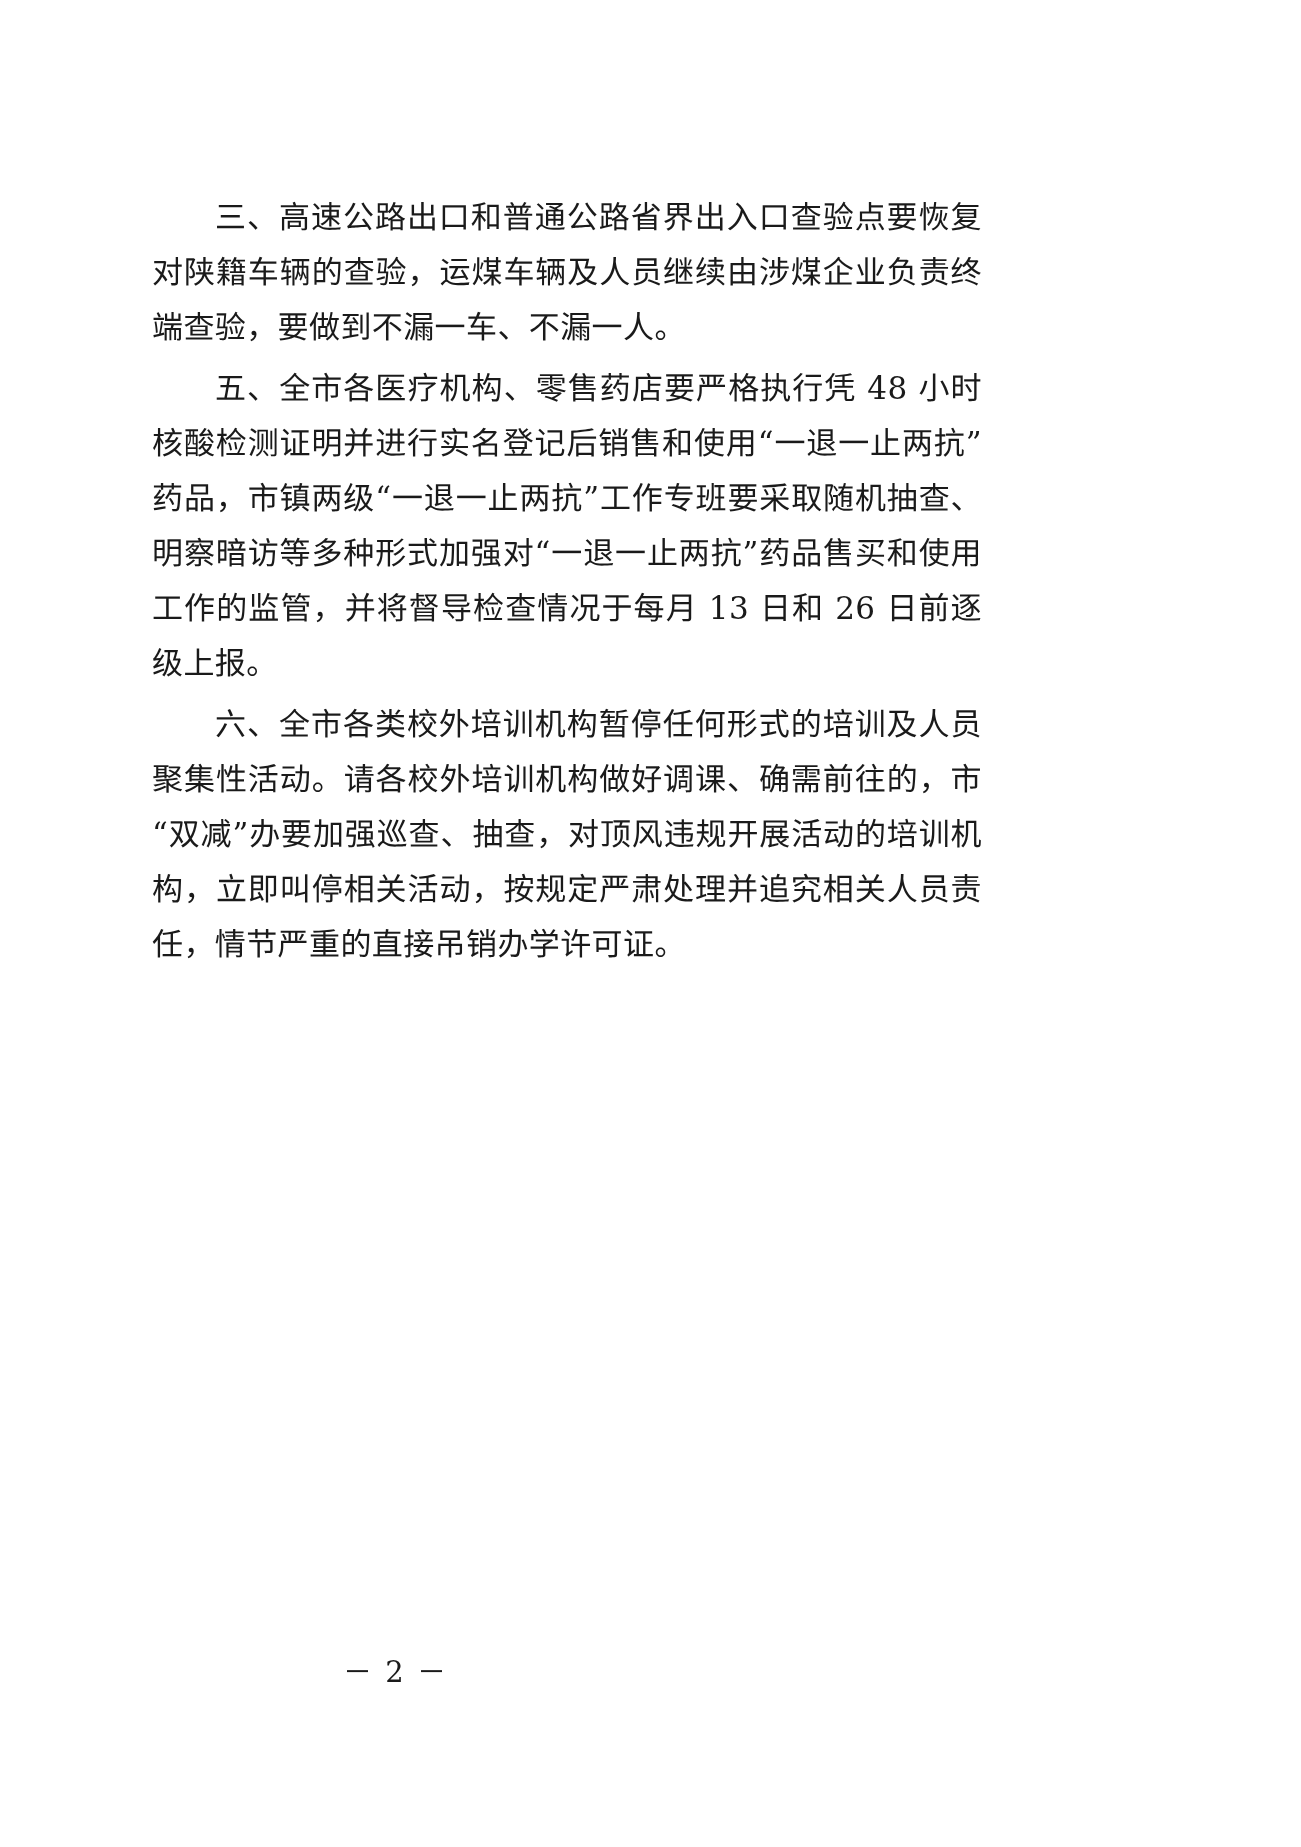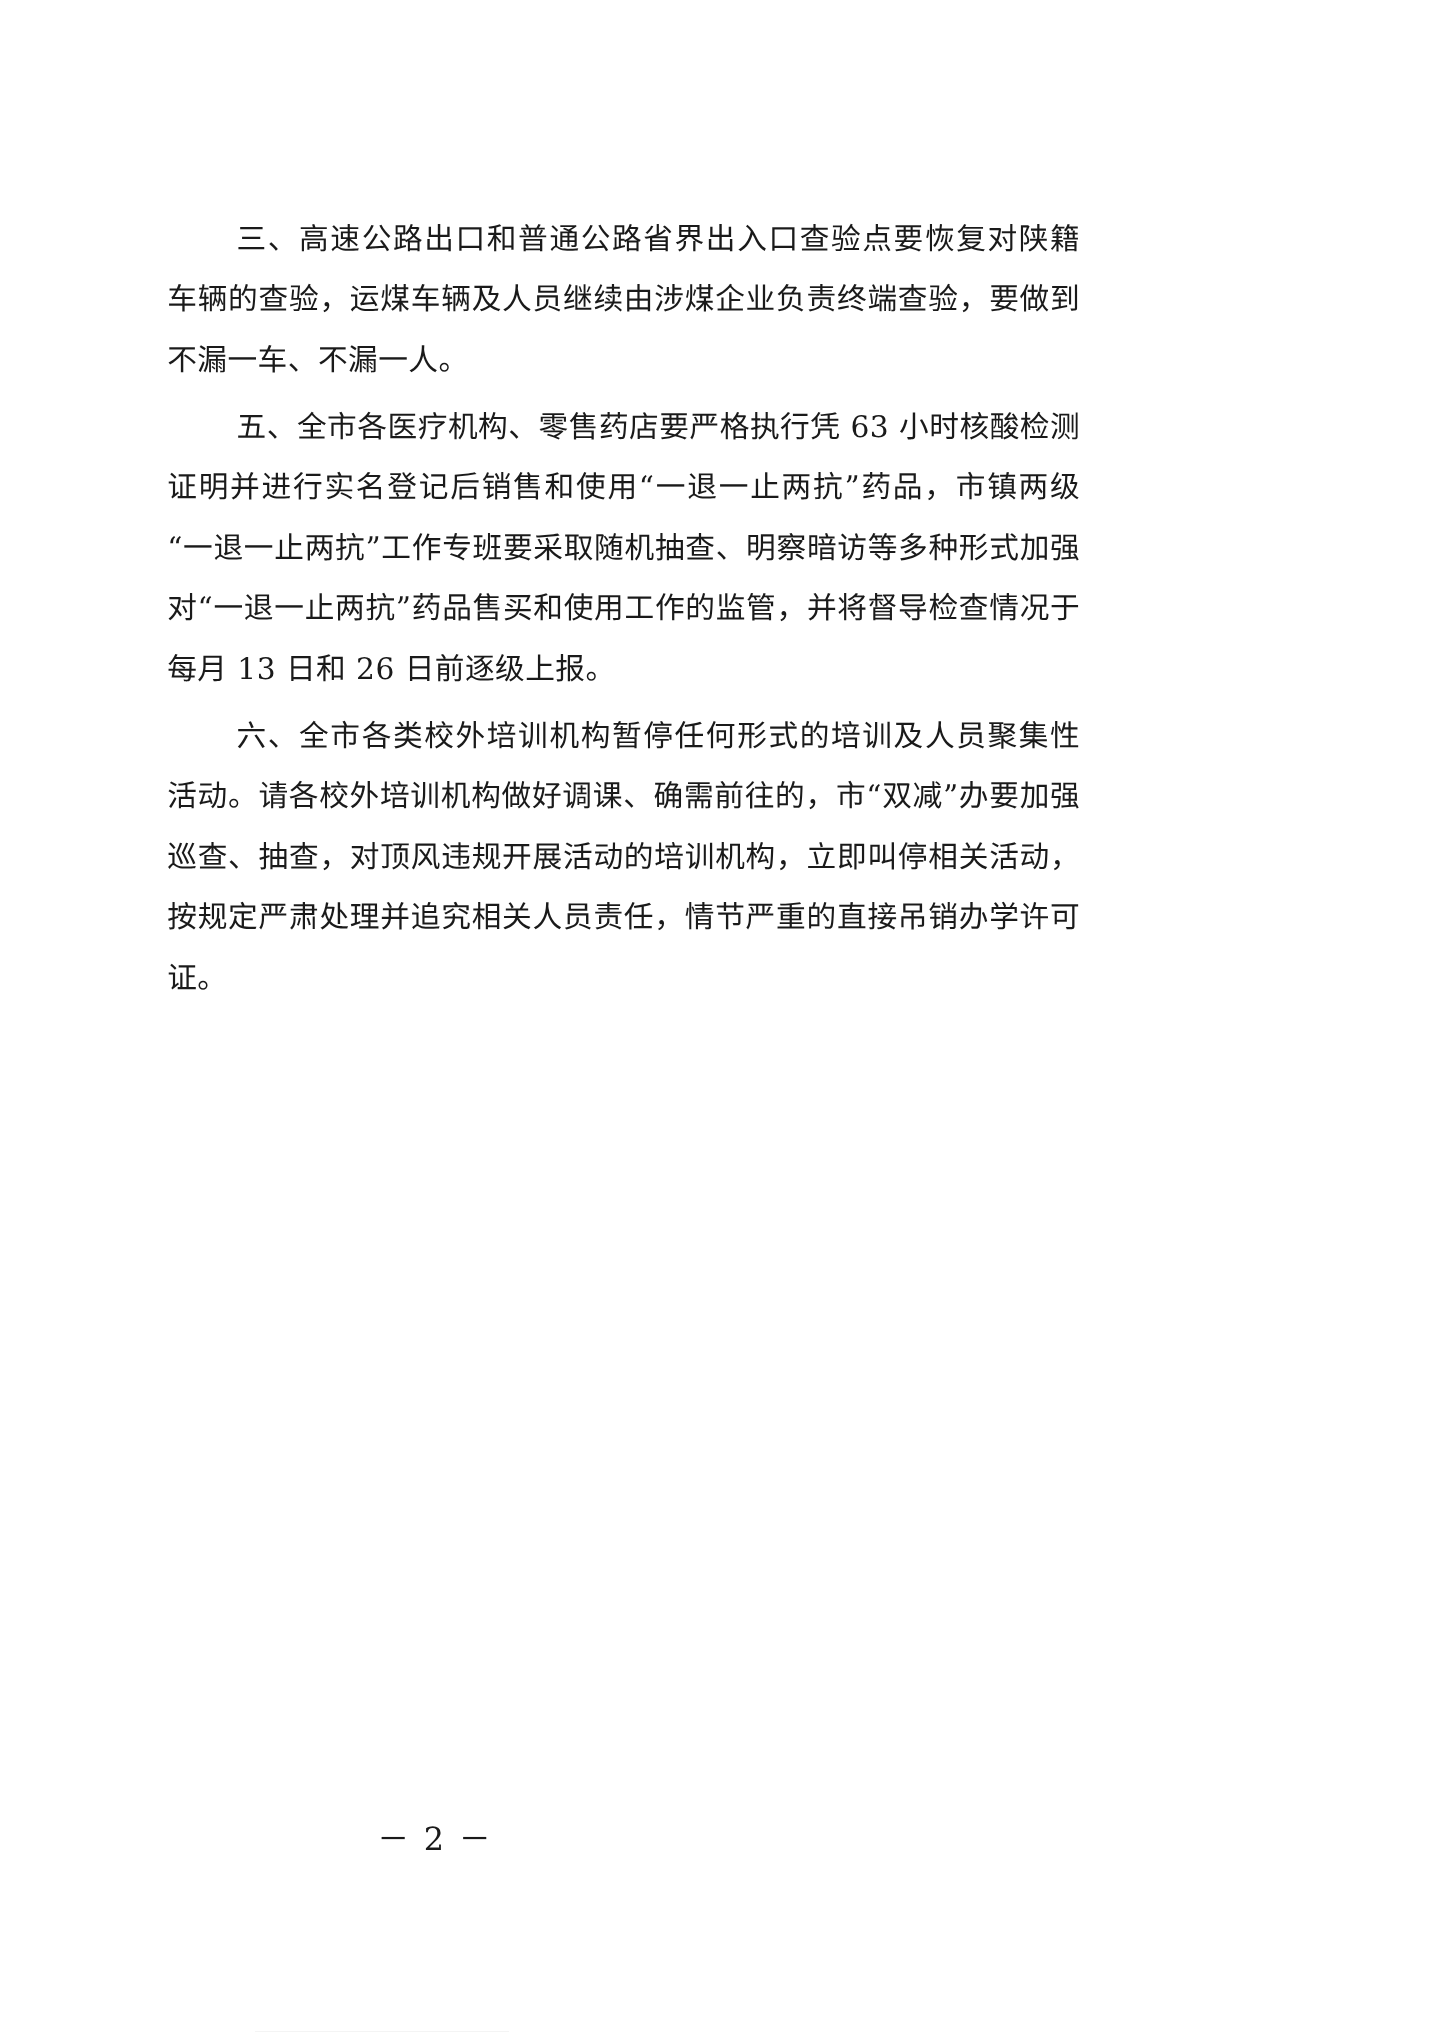--- a/index.html
+++ b/index.html
@@ -21,21 +21,21 @@
     background: #ffffff;
     box-sizing: border-box;
   }
   .page-inner {
     position: absolute;
     left: 152px;
     top: 190px;
     width: 830px;
   }
   .para {
-    font-size: 27px;
+    font-size: 31px;
     line-height: 55px;
     color: #1a1a1a;
     text-align: justify;
     text-justify: inter-ideograph;
     margin: 0 0 6px 0;
     letter-spacing: 0.4px;
     font-family: "DejaVu Serif", "Liberation Serif", serif;
     text-indent: 63px;
   }
   .para:last-child {
@@ -56,19 +56,19 @@
     display: inline-block;
     margin-left: -510px;
   }
 </style>
 </head>
 <body>
 
 <div class="page">
   <div class="page-inner">
     <p class="para">三、高速公路出口和普通公路省界出入口查验点要恢复对陕籍车辆的查验，运煤车辆及人员继续由涉煤企业负责终端查验，要做到不漏一车、不漏一人。</p>
-    <p class="para">五、全市各医疗机构、零售药店要严格执行凭 63 小时核酸检测证明并进行实名登记后销售和使用“一退一止两抗”药品，市镇两级“一退一止两抗”工作专班要采取随机抽查、明察暗访等多种形式加强对“一退一止两抗”药品售买和使用工作的监管，并将督导检查情况于每月 13 日和 26 日前逐级上报。</p>
+    <p class="para">五、全市各医疗机构、零售药店要严格执行凭 48 小时核酸检测证明并进行实名登记后销售和使用“一退一止两抗”药品，市镇两级“一退一止两抗”工作专班要采取随机抽查、明察暗访等多种形式加强对“一退一止两抗”药品售买和使用工作的监管，并将督导检查情况于每月 13 日和 26 日前逐级上报。</p>
     <p class="para">六、全市各类校外培训机构暂停任何形式的培训及人员聚集性活动。请各校外培训机构做好调课、确需前往的，市“双减”办要加强巡查、抽查，对顶风违规开展活动的培训机构，立即叫停相关活动，按规定严肃处理并追究相关人员责任，情节严重的直接吊销办学许可证。</p>
   </div>
   <div class="page-number">
     <span class="page-number-inner">－ 2 －</span>
   </div>
 </div>
 
 </body></html>

